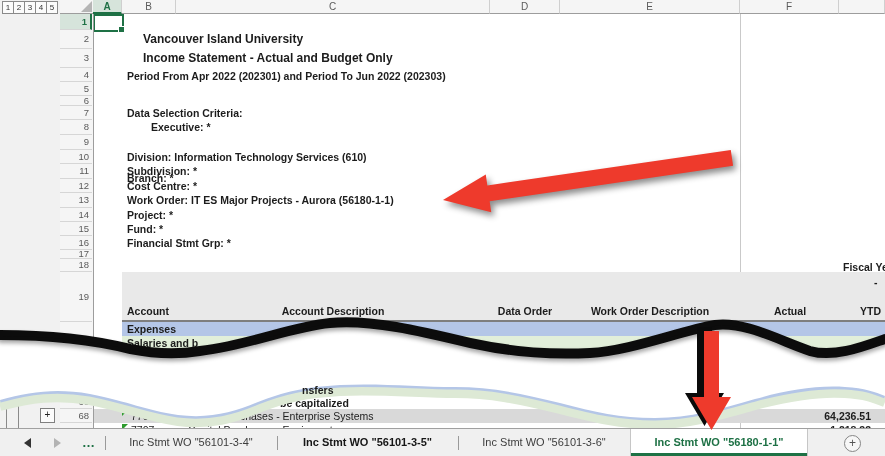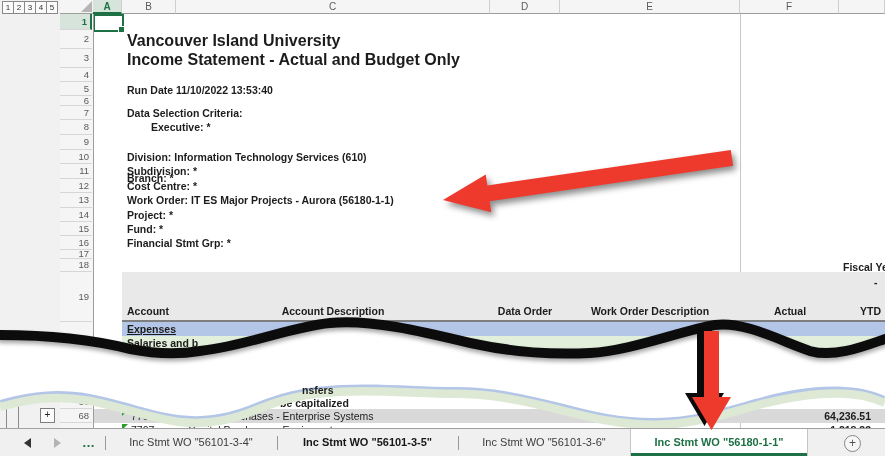--- a/index.html
+++ b/index.html
@@ -1,21 +1,21 @@
 <!DOCTYPE html>
 <html><head>
 <meta charset="utf-8">
 <style>
   html,body{margin:0;padding:0;width:885px;height:456px;overflow:hidden;
     font-family:"Liberation Sans","DejaVu Sans",sans-serif;background:#fff;}
   #app{position:relative;width:885px;height:456px;background:#fff;}
   .abs{position:absolute;}
   .b{font-weight:bold;}
   .txt{font-size:10.5px;color:#1c1c1c;white-space:nowrap;line-height:13px;}
-  .title{font-size:16px;color:#1c1c1c;white-space:nowrap;font-weight:bold;}
+  .title{font-size:12px;color:#1c1c1c;white-space:nowrap;font-weight:bold;margin-left:16px;}
   
   #colheaders{top:0;left:60px;height:14px;}
   .colhdr{position:absolute;top:0;height:13px;background:#f5f5f5;border-right:1px solid #cfcfcf;
     border-bottom:1px solid #9d9d9d;font-size:10px;color:#5a5a5a;text-align:center;line-height:13px;}
   .colhdr.sel{background:#d6e4db;color:#1e7145;font-weight:bold;border-bottom:2px solid #1e7145;height:12px;}
   #corner{top:0;left:60px;width:33px;height:13px;background:#f5f5f5;
     border-right:1px solid #cfcfcf;border-bottom:1px solid #9d9d9d;}
   .selall{position:absolute;right:1px;bottom:1px;width:0;height:0;
     border-left:11px solid transparent;border-bottom:11px solid #b5b5b5;}
   #gutter{top:0;left:0;width:60px;height:428px;background:#f1f1f1;border-right:1px solid #dcdcdc;}
@@ -64,21 +64,21 @@
       <div class="lvlbtn" style="left: 46px;">5</div>
     </div>
 
   <div id="sheet" class="abs">
 
     <div class="gridline" style="left:740px;top:14px;height:308px;"></div>
     <div class="gridline" style="left:740px;top:385px;height:43px;"></div>
 
     <div class="abs title" style="left:127px;top:32px;">Vancouver Island University</div>
     <div class="abs title" style="left:127px;top:51px;">Income Statement - Actual and Budget Only</div>
-    <div class="abs txt b" style="left:127px;top:84px;">Run Date 11/10/2022 13:53:40</div>
+    <div class="abs txt b" style="left:127px;top:70px;">Period From Apr 2022 (202301) and Period To Jun 2022 (202303)</div>
 
     <div id="criteria">
         <div class="abs txt b" style="left: 127px; top: 107px;">Data Selection Criteria:</div>
         <div class="abs txt b" style="left: 127px; top: 121px; margin-left: 24px;">Executive: *</div>
         <div class="abs txt b" style="left: 127px; top: 136px; margin-top: 36px;">Branch: *</div>
         <div class="abs txt b" style="left: 127px; top: 151px;">Division: Information Technology Services (610)</div>
         <div class="abs txt b" style="left: 127px; top: 165px;">Subdivision: *</div>
         <div class="abs txt b" style="left: 127px; top: 180px;">Cost Centre: *</div>
         <div class="abs txt b" style="left: 127px; top: 194px;">Work Order: IT ES Major Projects - Aurora (56180-1-1)</div>
         <div class="abs txt b" style="left: 127px; top: 209px;">Project: *</div>
@@ -93,21 +93,21 @@
     <div id="tblheaders">
         <div class="abs txt b" style="top: 305px; left: 127px;">Account</div>
         <div class="abs txt b" style="top: 305px; left: 333px; transform: translateX(-50%);">Account Description</div>
         <div class="abs txt b" style="top: 305px; left: 525px; transform: translateX(-50%);">Data Order</div>
         <div class="abs txt b" style="top: 305px; left: 650px; transform: translateX(-50%);">Work Order Description</div>
         <div class="abs txt b" style="top: 305px; left: 790px; transform: translateX(-50%);">Actual</div>
         <div class="abs txt b" style="top: 305px; right: 4px;">YTD</div>
       </div>
 
     <div class="band" style="top:322px;height:14px;background:#b4c6e7;"></div>
-    <div class="abs txt b" style="left:127px;top:323px;text-decoration:underline;">Expenses</div>
+    <div class="abs txt b" style="left:127px;top:323px;">Expenses</div>
 
     <div class="band" style="top:336px;height:14px;background:#e2efda;"></div>
     <div class="abs txt b" style="left:127px;top:337px;text-align:right;">Salaries and b</div>
 
     <div class="abs txt b" style="left:252px;top:397px;">s - to be capitalized</div>
     <div class="abs" style="left:93px;top:409px;width:792px;height:14px;background:#d9d9d9;"></div>
     <div class="gtri" style="left:122px;top:410px;"></div>
     <div class="abs txt" style="left:131px;top:410px;">7705</div>
     <div class="abs txt" style="left:188px;top:410px;">Capital Purchases - Enterprise Systems</div>
     <div class="abs txt b" style="right:14px;top:410px;">64,236.51</div>

